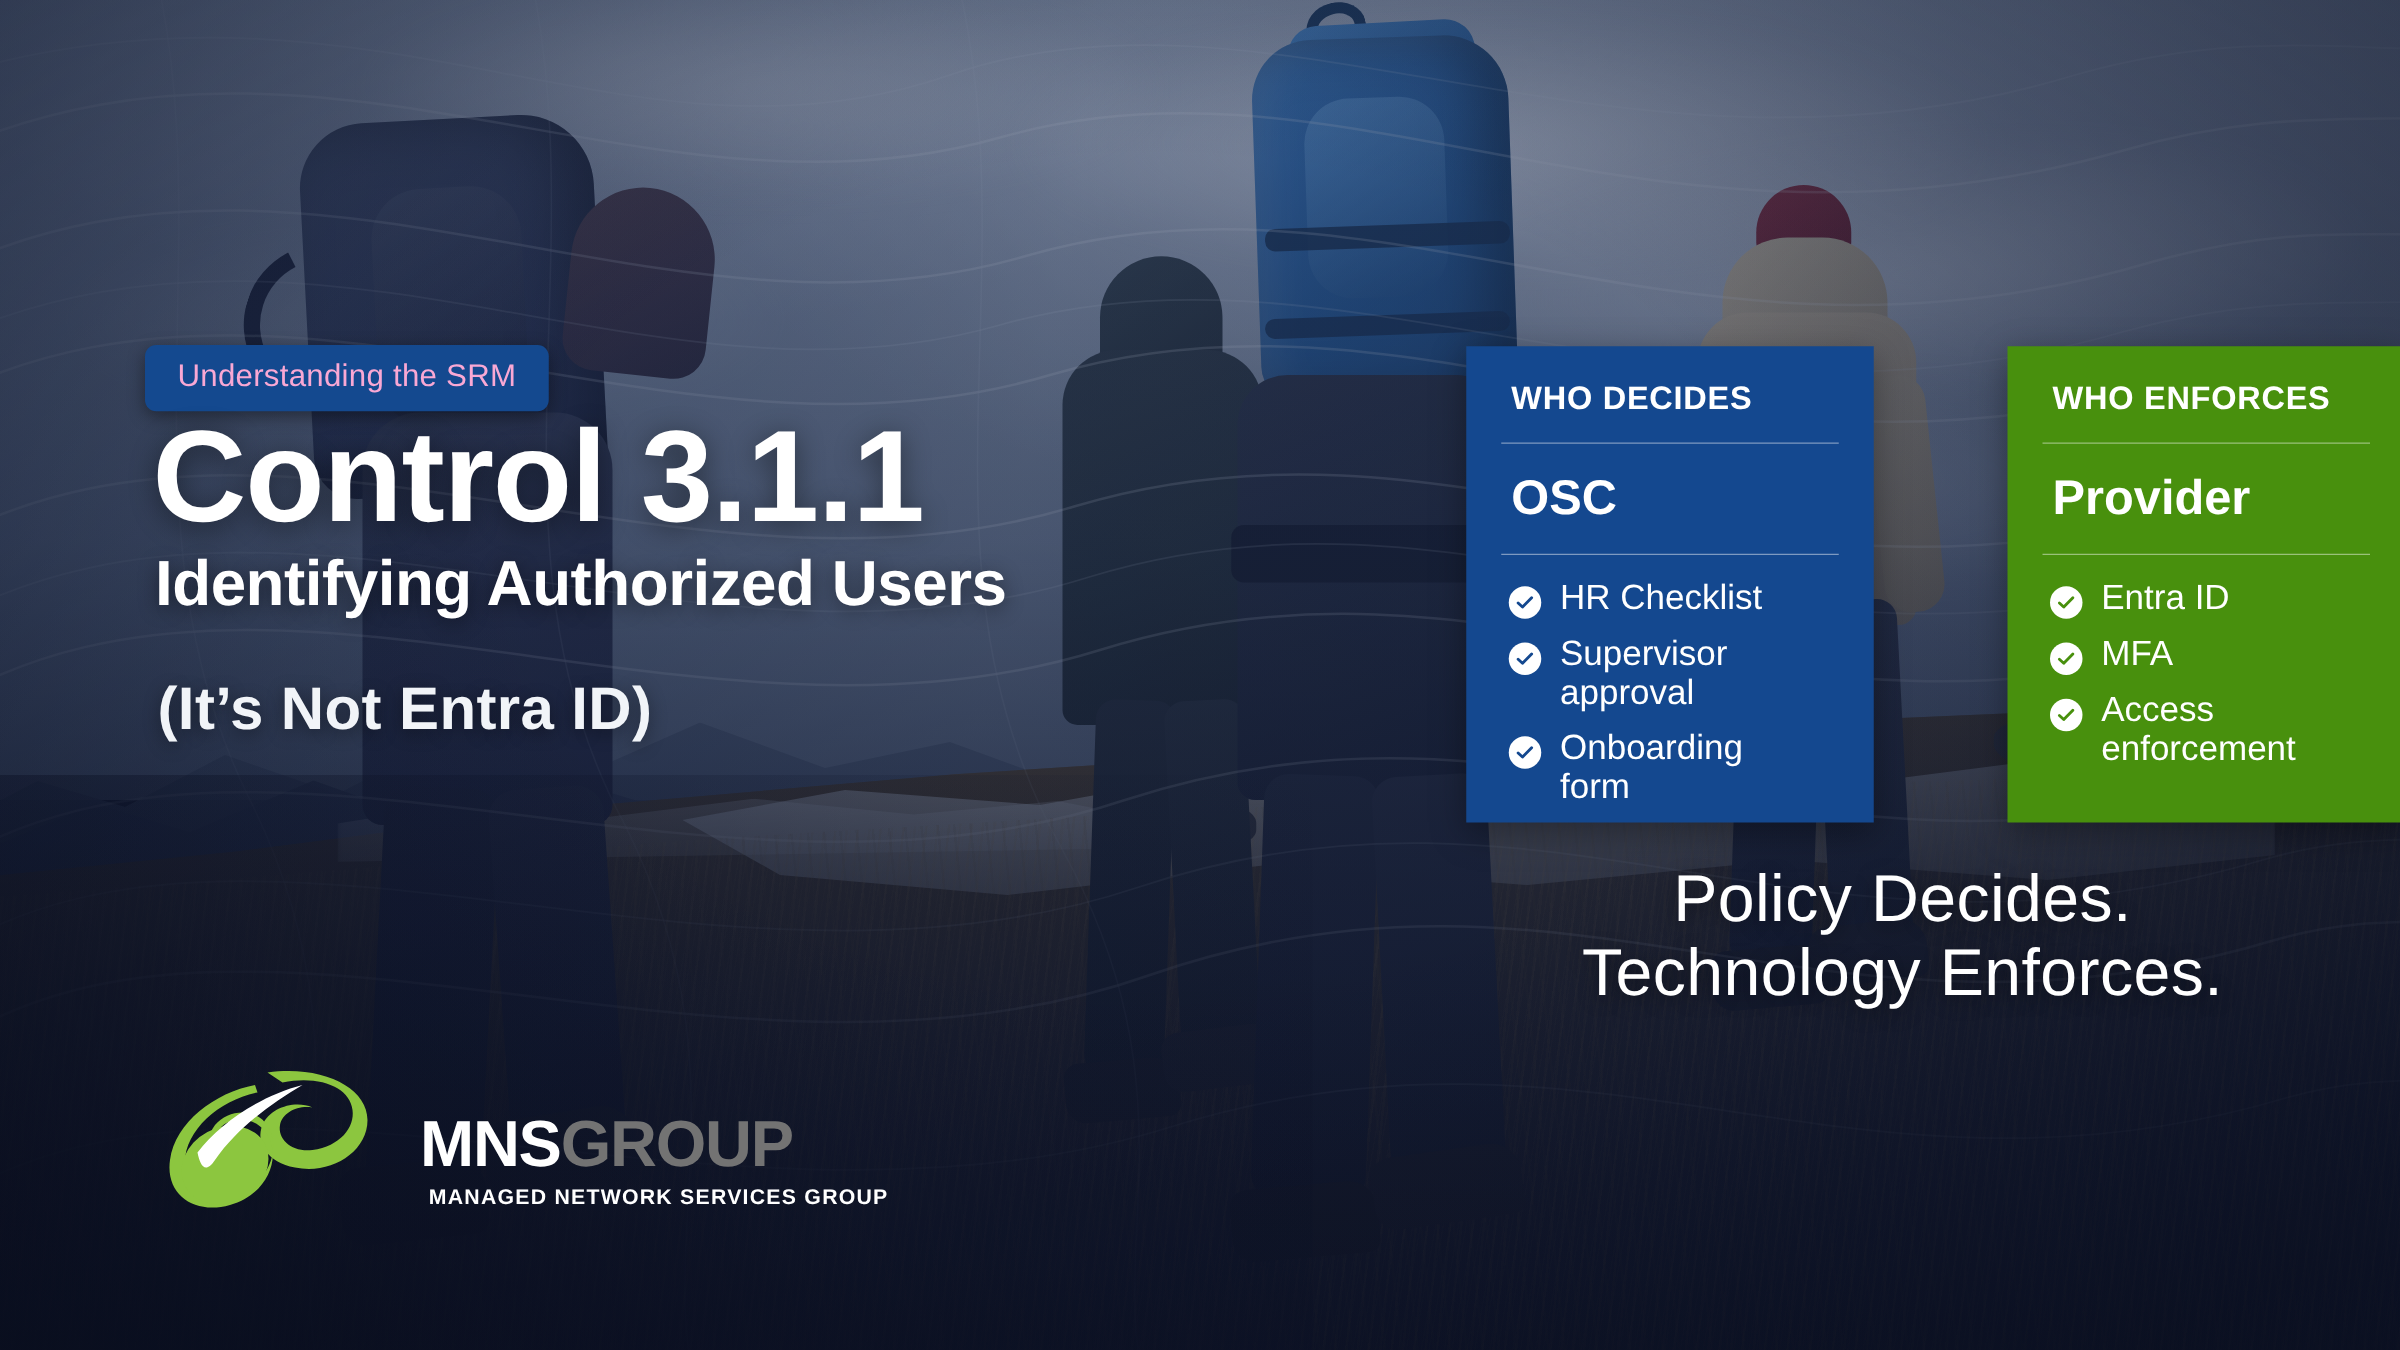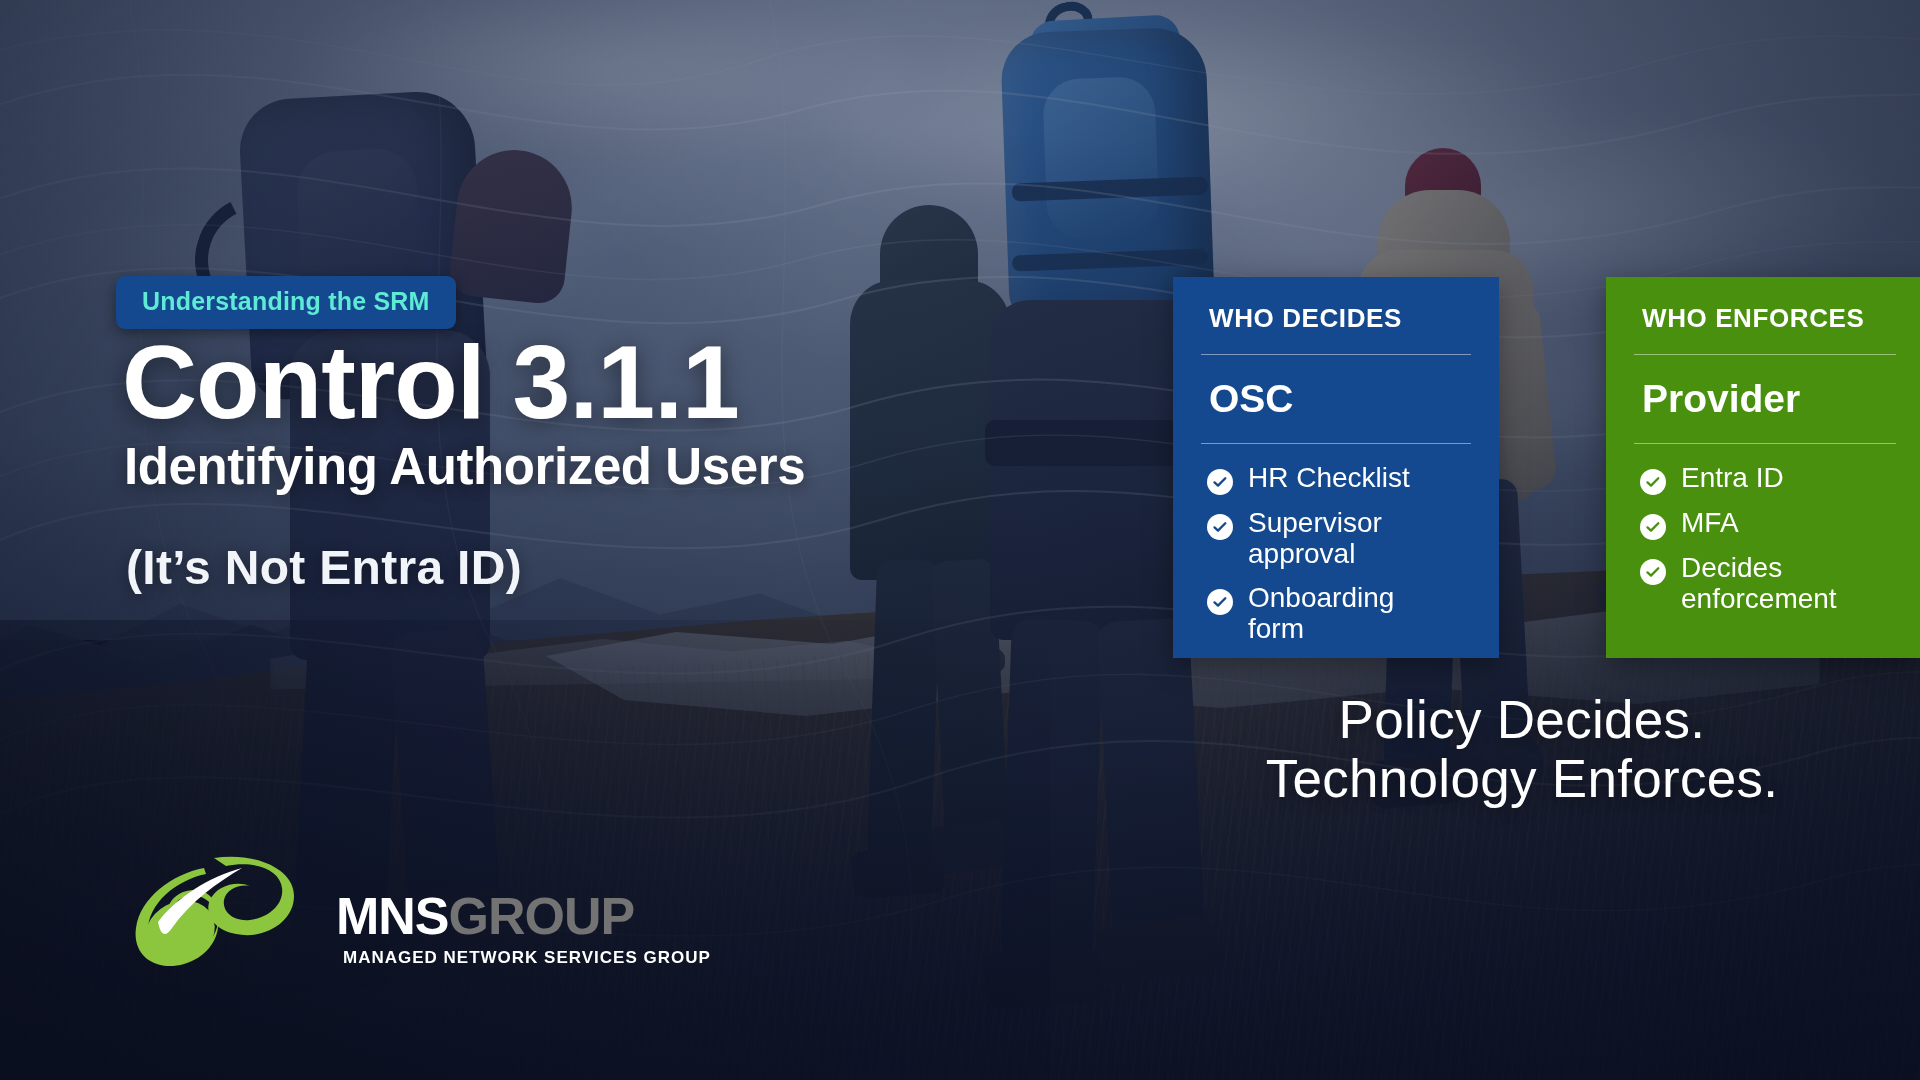--- a/index.html
+++ b/index.html
@@ -235,22 +235,22 @@
     background:linear-gradient(25deg, rgba(11,16,34,.80) 0%, rgba(13,19,40,.45) 50%, rgba(0,0,0,0) 100%);
   }
 
   
   .content { position:absolute; inset:0; }
 
   
   .pill {
     position:absolute; left:116px; top:276px;
     background:#14498f;
-    color:#5eead4;
-    font-size:25px; font-weight:bold;
+    color:#f9a8d4;
+    font-size:25px; font-weight:normal;
     letter-spacing:.2px;
     padding:11px 26px 13px 26px;
     border-radius:9px;
     box-shadow:0 4px 14px rgba(0,0,0,.42);
     white-space:nowrap;
   }
 
   
   .headline {
     position:absolute; left:122px; top:330px;
@@ -528,21 +528,21 @@
               </svg>
           </span>
           <span class="item-text">MFA</span>
         </div>
         <div class="card-item">
           <span class="chk">
             <svg width="16" height="16" viewBox="0 0 16 16">
                 <path d="M2.5 8.4 L6 11.6 L13.3 4.2" fill="none" stroke="#48900d" stroke-width="2.3" stroke-linecap="round" stroke-linejoin="round"></path>
               </svg>
           </span>
-          <span class="item-text">Decides enforcement</span>
+          <span class="item-text">Access enforcement</span>
         </div>
       </div>
     </div>
 
     <div class="tagline">
       <div>Policy Decides.</div>
       <div>Technology Enforces.</div>
     </div>
 
     <div class="logo">

